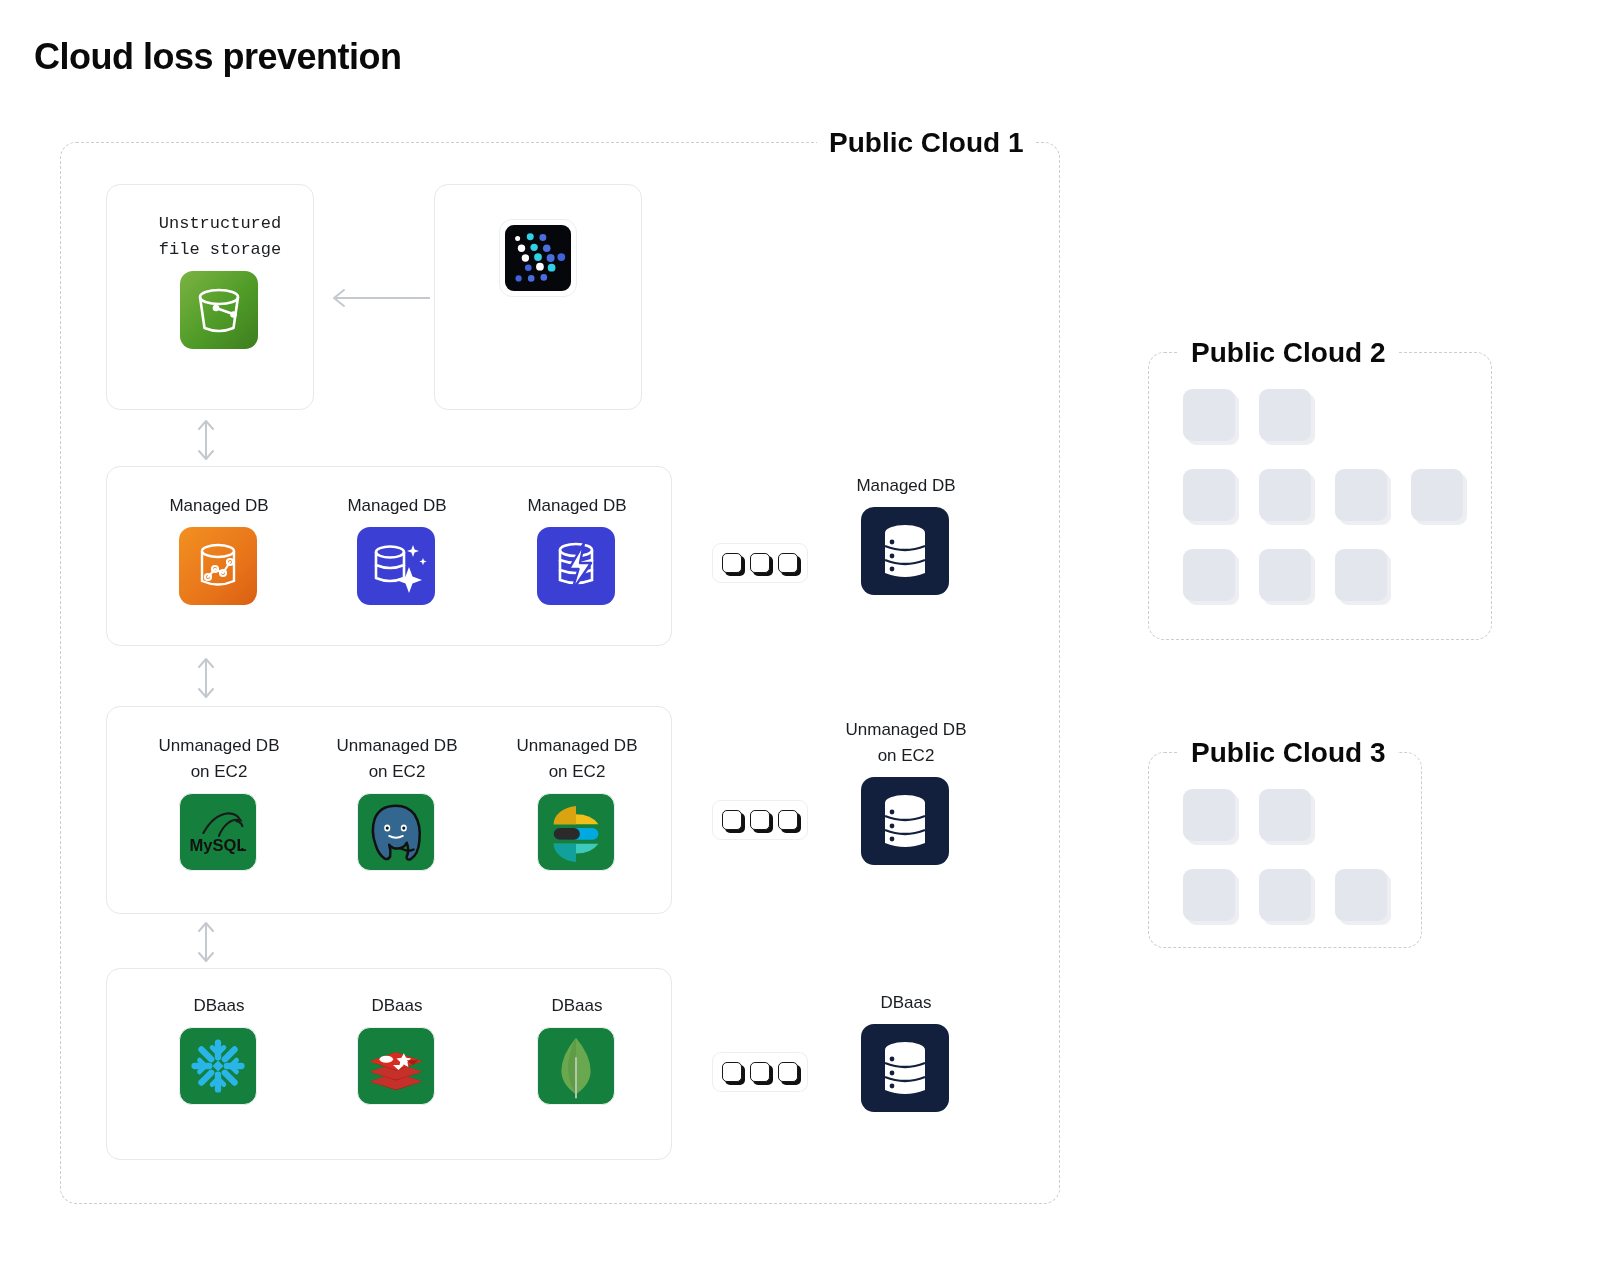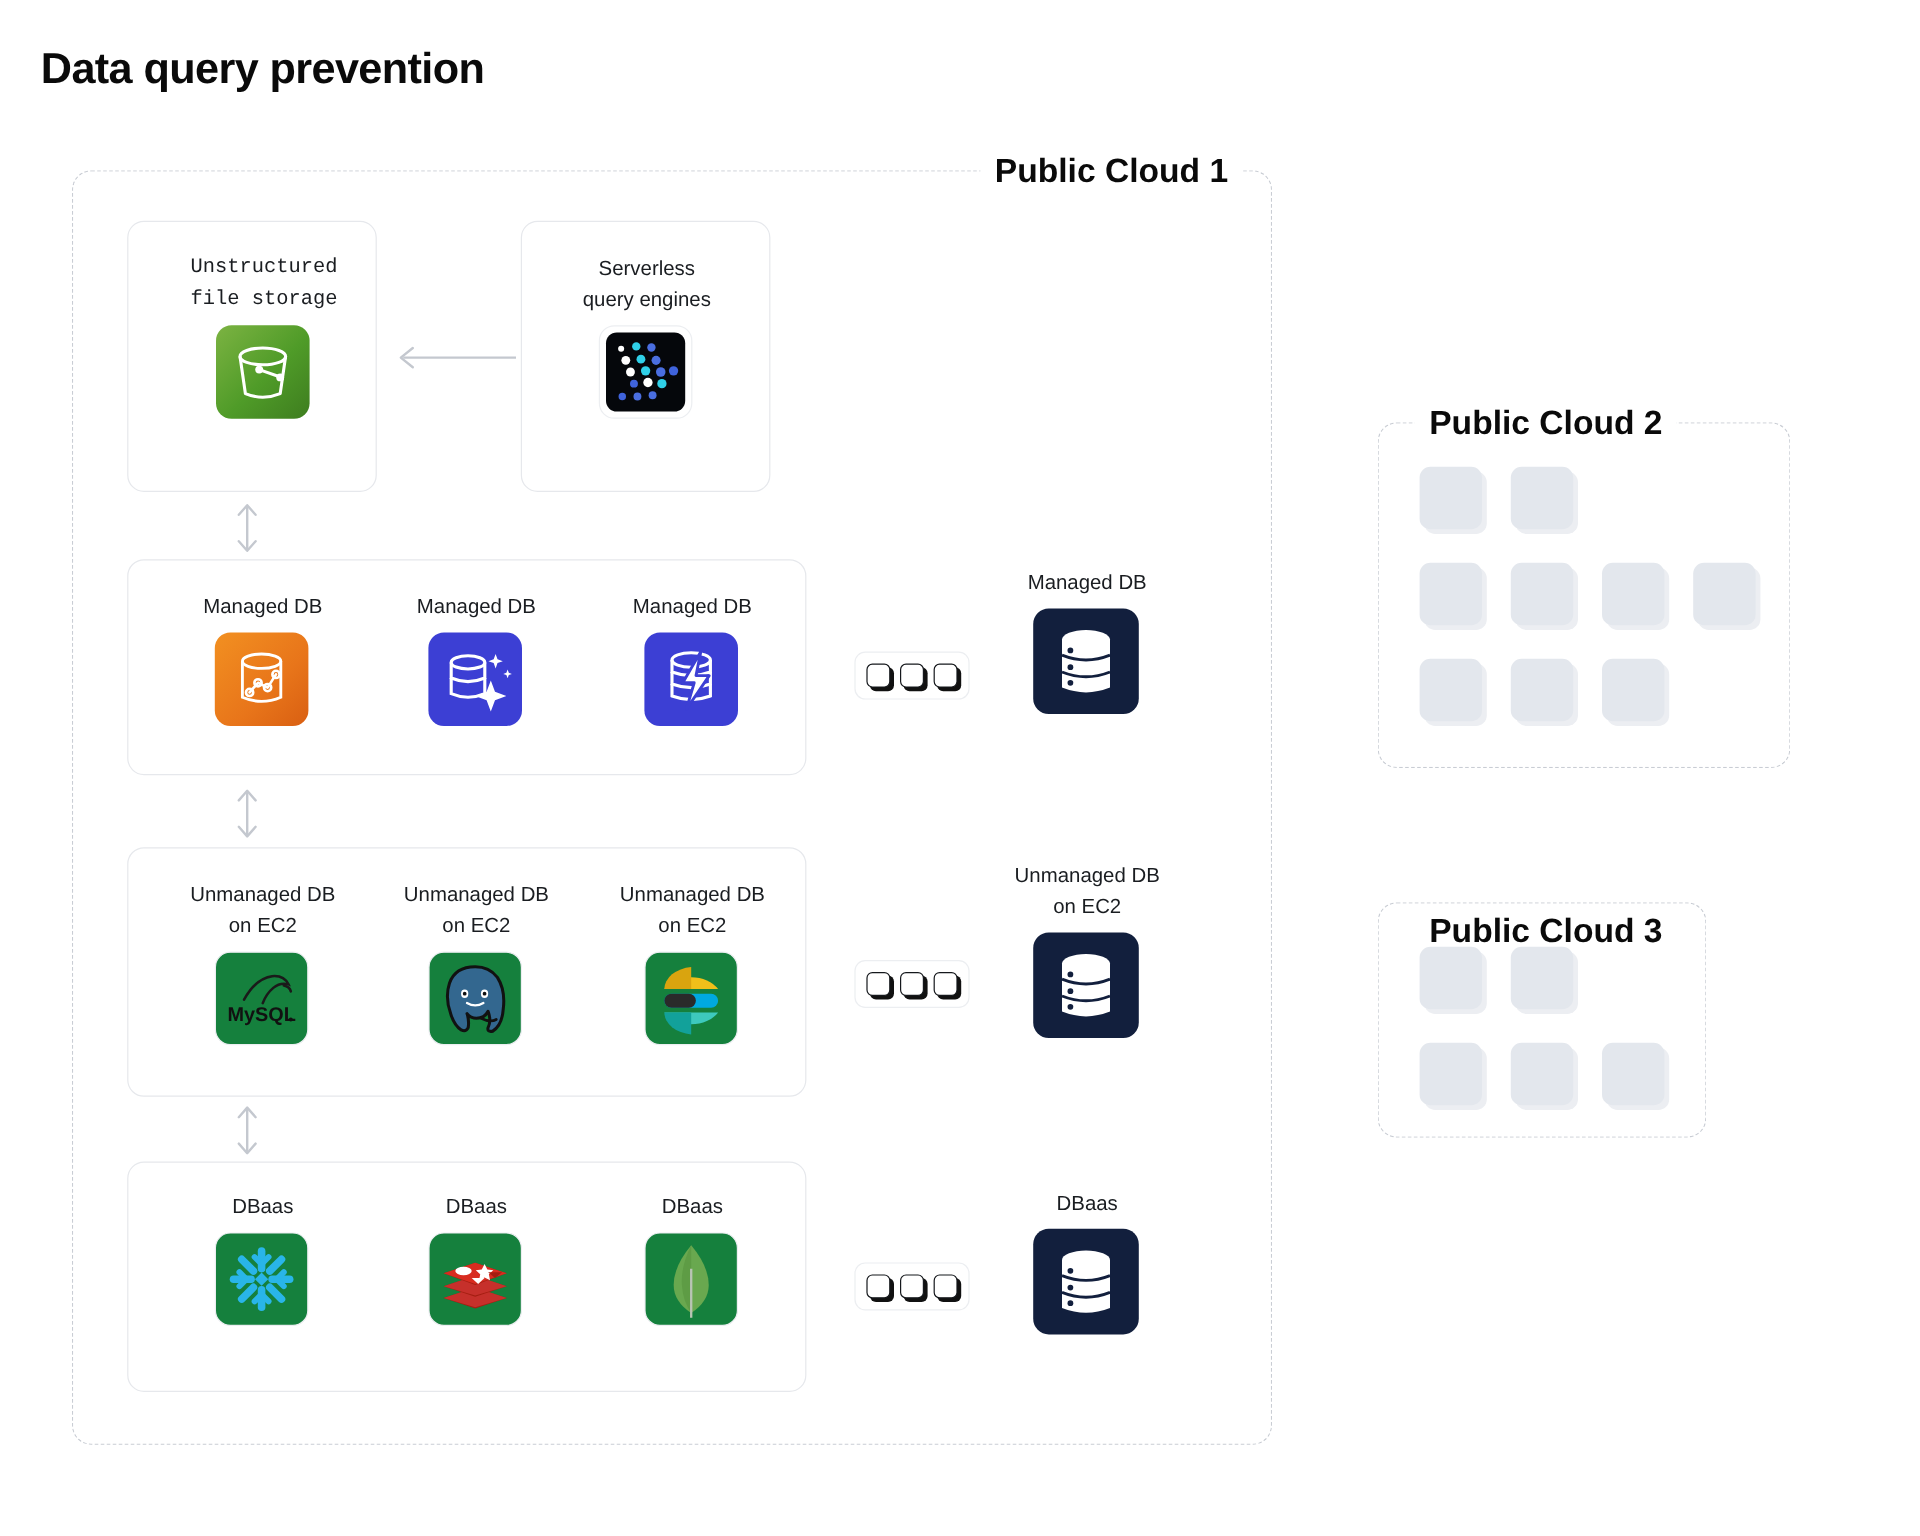--- a/index.html
+++ b/index.html
@@ -37,21 +37,21 @@
     line-height:28px;
   }
 
   #cloud1 { left:60px; top:142px; width:1000px; height:1062px; }
   #cloud1 .cloud-label { left:756px; }
 
   #cloud2 { left:1148px; top:352px; width:344px; height:288px; }
   #cloud2 .cloud-label { left:30px;text-align:right; }
 
   #cloud3 { left:1148px; top:752px; width:274px; height:196px; }
-  #cloud3 .cloud-label { left:30px;margin-top:23px; }
+  #cloud3 .cloud-label { left:30px; }
 
   
   .group-card {
     position:absolute;
     background:#ffffff;
     border:1.4px solid #e6e8ec;
     border-radius:14px;
   }
   #card-unstructured { left:106px; top:184px; width:208px; height:226px; }
   #card-serverless   { left:434px; top:184px; width:208px; height:226px; }
@@ -149,21 +149,21 @@
 
   
   .conn { position:absolute; }
 
   
   .ic-svg { display:block; width:100%; height:100%; }
 </style>
 </head>
 <body>
 
-<div id="page-title">Data query prevention</div>
+<div id="page-title">Cloud loss prevention</div>
 
 <div class="cloud-region" id="cloud1">
   <div class="cloud-label">Public Cloud 1</div>
 </div>
 
 <div class="group-card" id="card-unstructured">
   <div class="tile" style="left:23px; top:26px;font-family:Liberation Mono, monospace;">
     <div class="tile-label">Unstructured
 file storage</div>
     <div class="tile-icon-wrap">
@@ -175,22 +175,20 @@
           <circle cx="36" cy="37" r="3.3" fill="#ffffff"></circle>
           <circle cx="53.5" cy="43.5" r="3.3" fill="#ffffff"></circle>
         </svg>
       </div>
     </div>
   </div>
 </div>
 
 <div class="group-card" id="card-serverless">
   <div class="tile" style="left:14px; top:26px;">
-    <div class="tile-label">Serverless
-query engines</div>
     <div class="tile-icon-wrap">
       <div class="tile-icon framed" style="padding:5px;background:#ffffff;">
         <div style="width:100%;height:100%;border-radius:9px;background:#05070b;overflow:hidden;">
           <svg class="ic-svg" viewBox="0 0 68 68">
             <circle cx="13" cy="14" r="2.6" fill="#ffffff"></circle>
             <circle cx="26" cy="12" r="3.6" fill="#2fd0e8"></circle>
             <circle cx="39" cy="13" r="3.6" fill="#4a6ee0"></circle>
             <circle cx="17" cy="24" r="3.8" fill="#ffffff"></circle>
             <circle cx="30" cy="23" r="3.8" fill="#2fd0e8"></circle>
             <circle cx="43" cy="24" r="3.9" fill="#4a6ee0"></circle>

